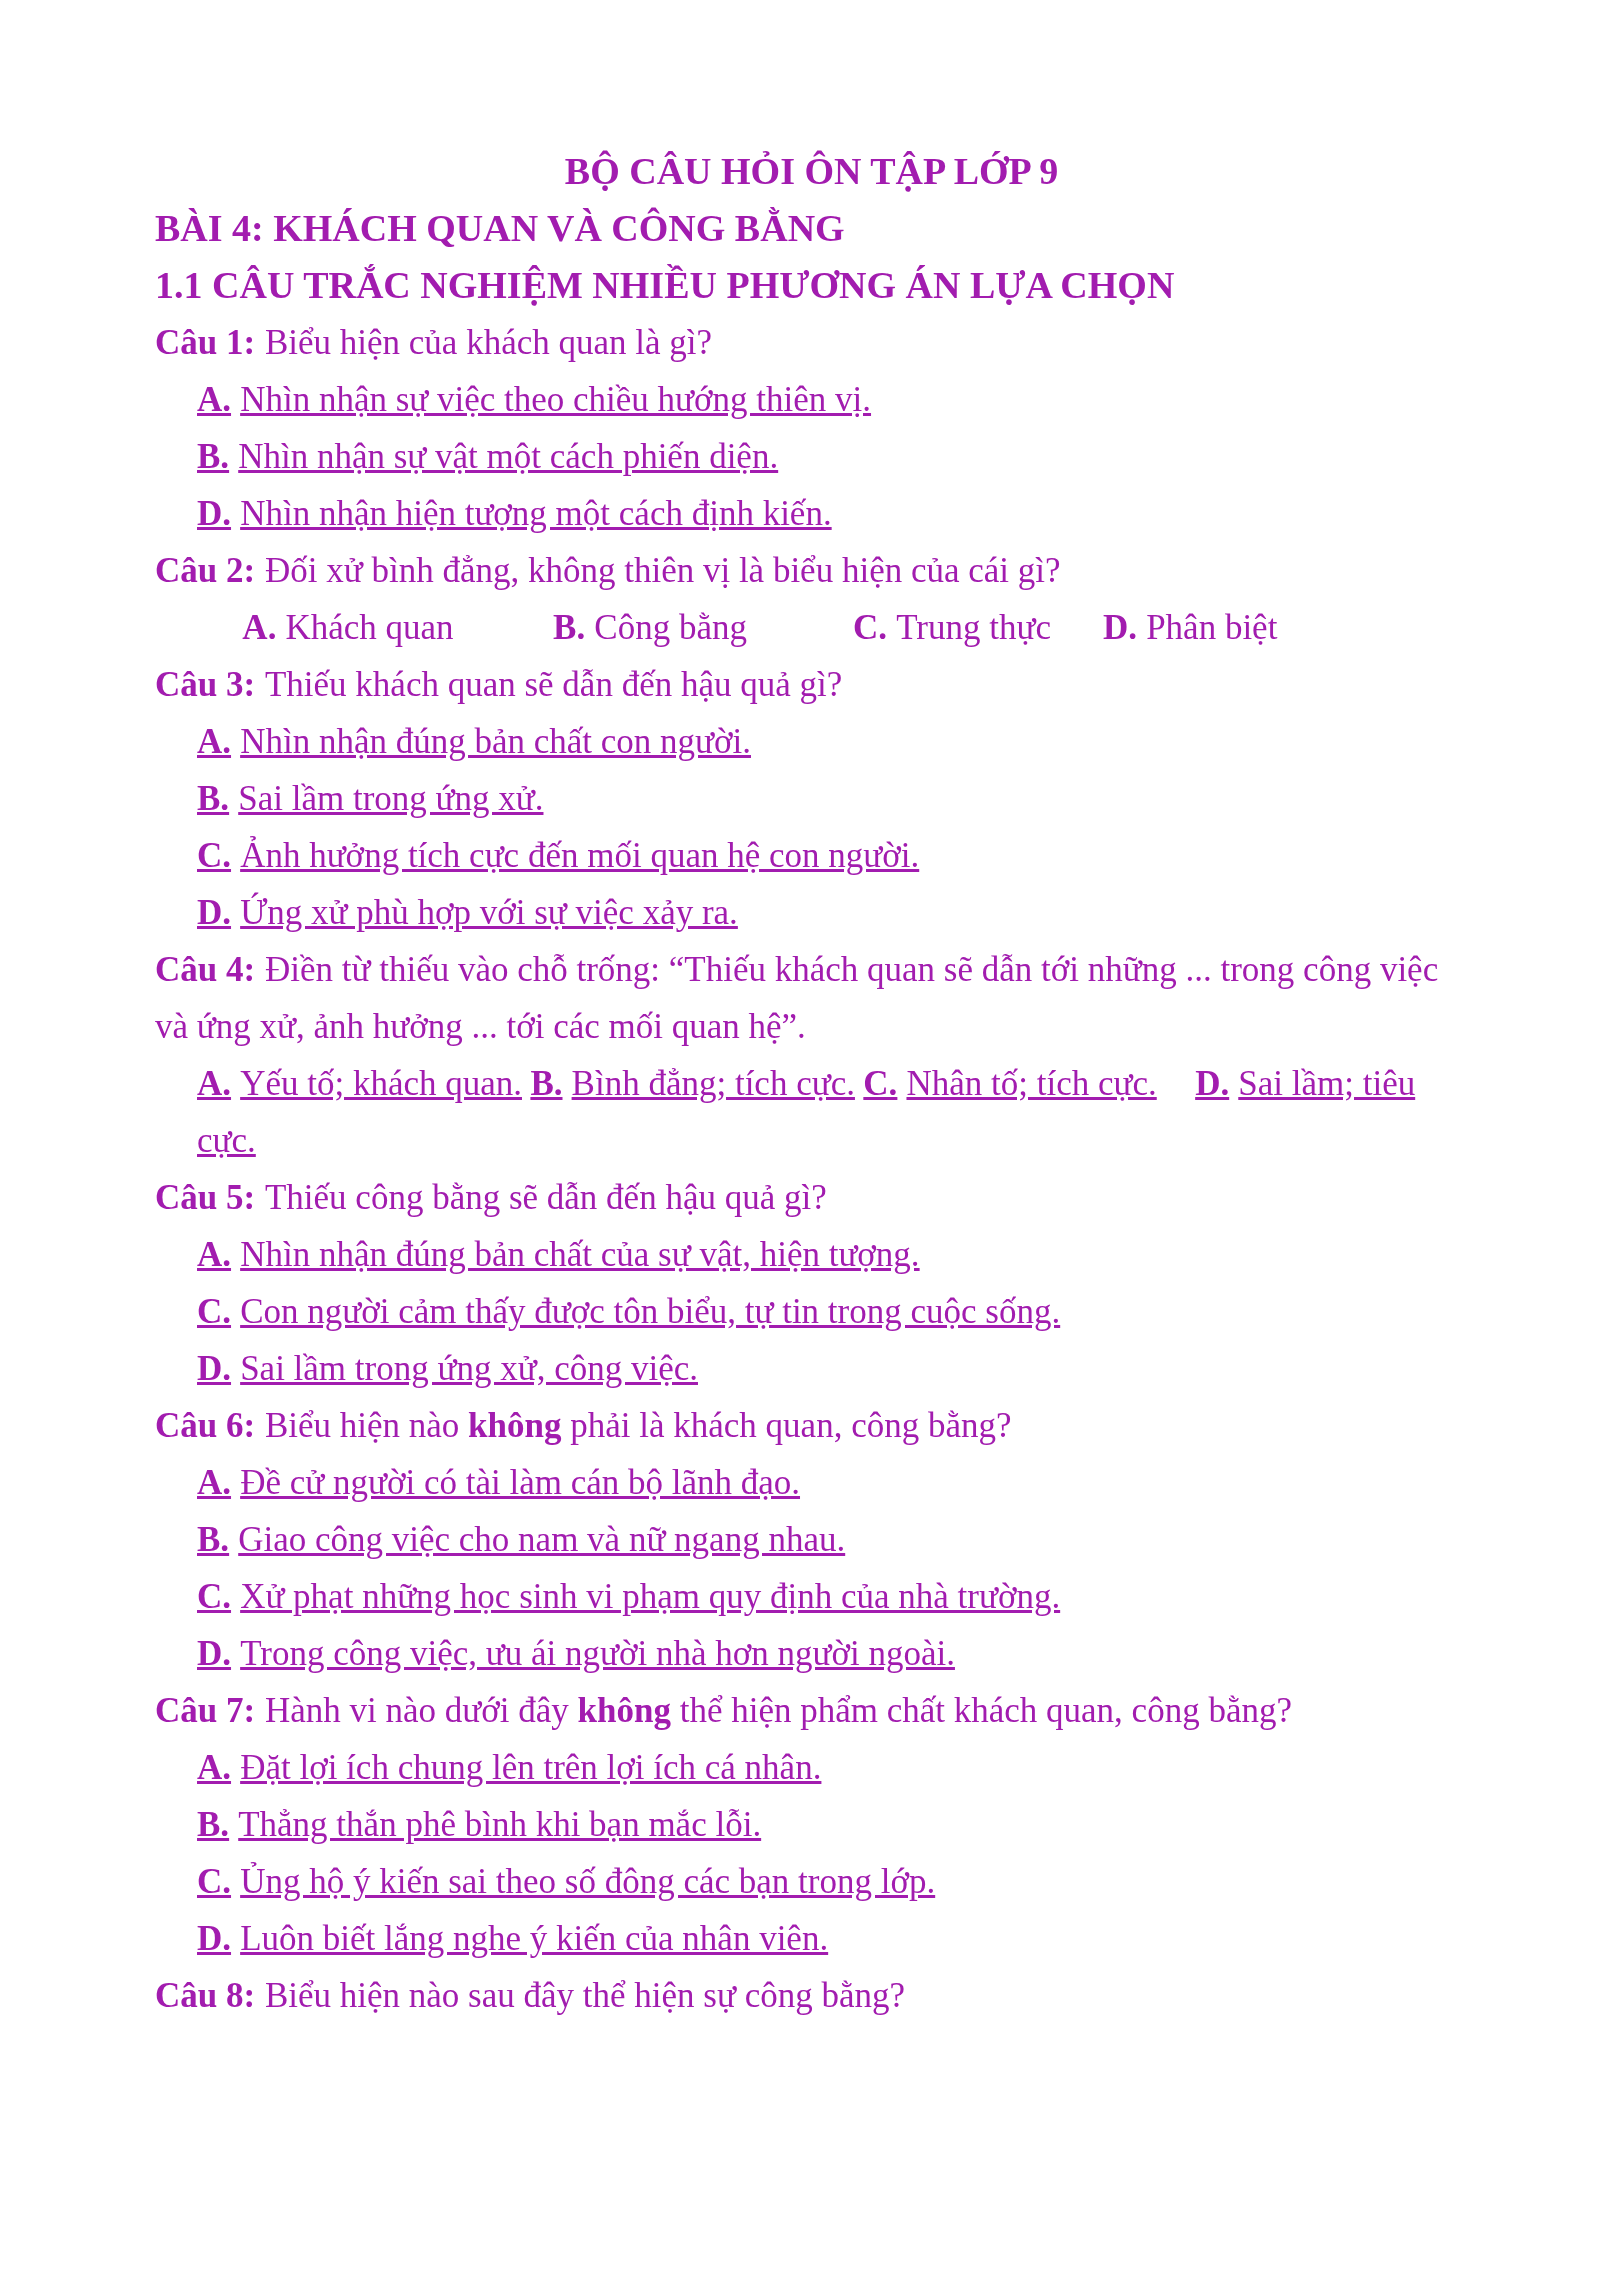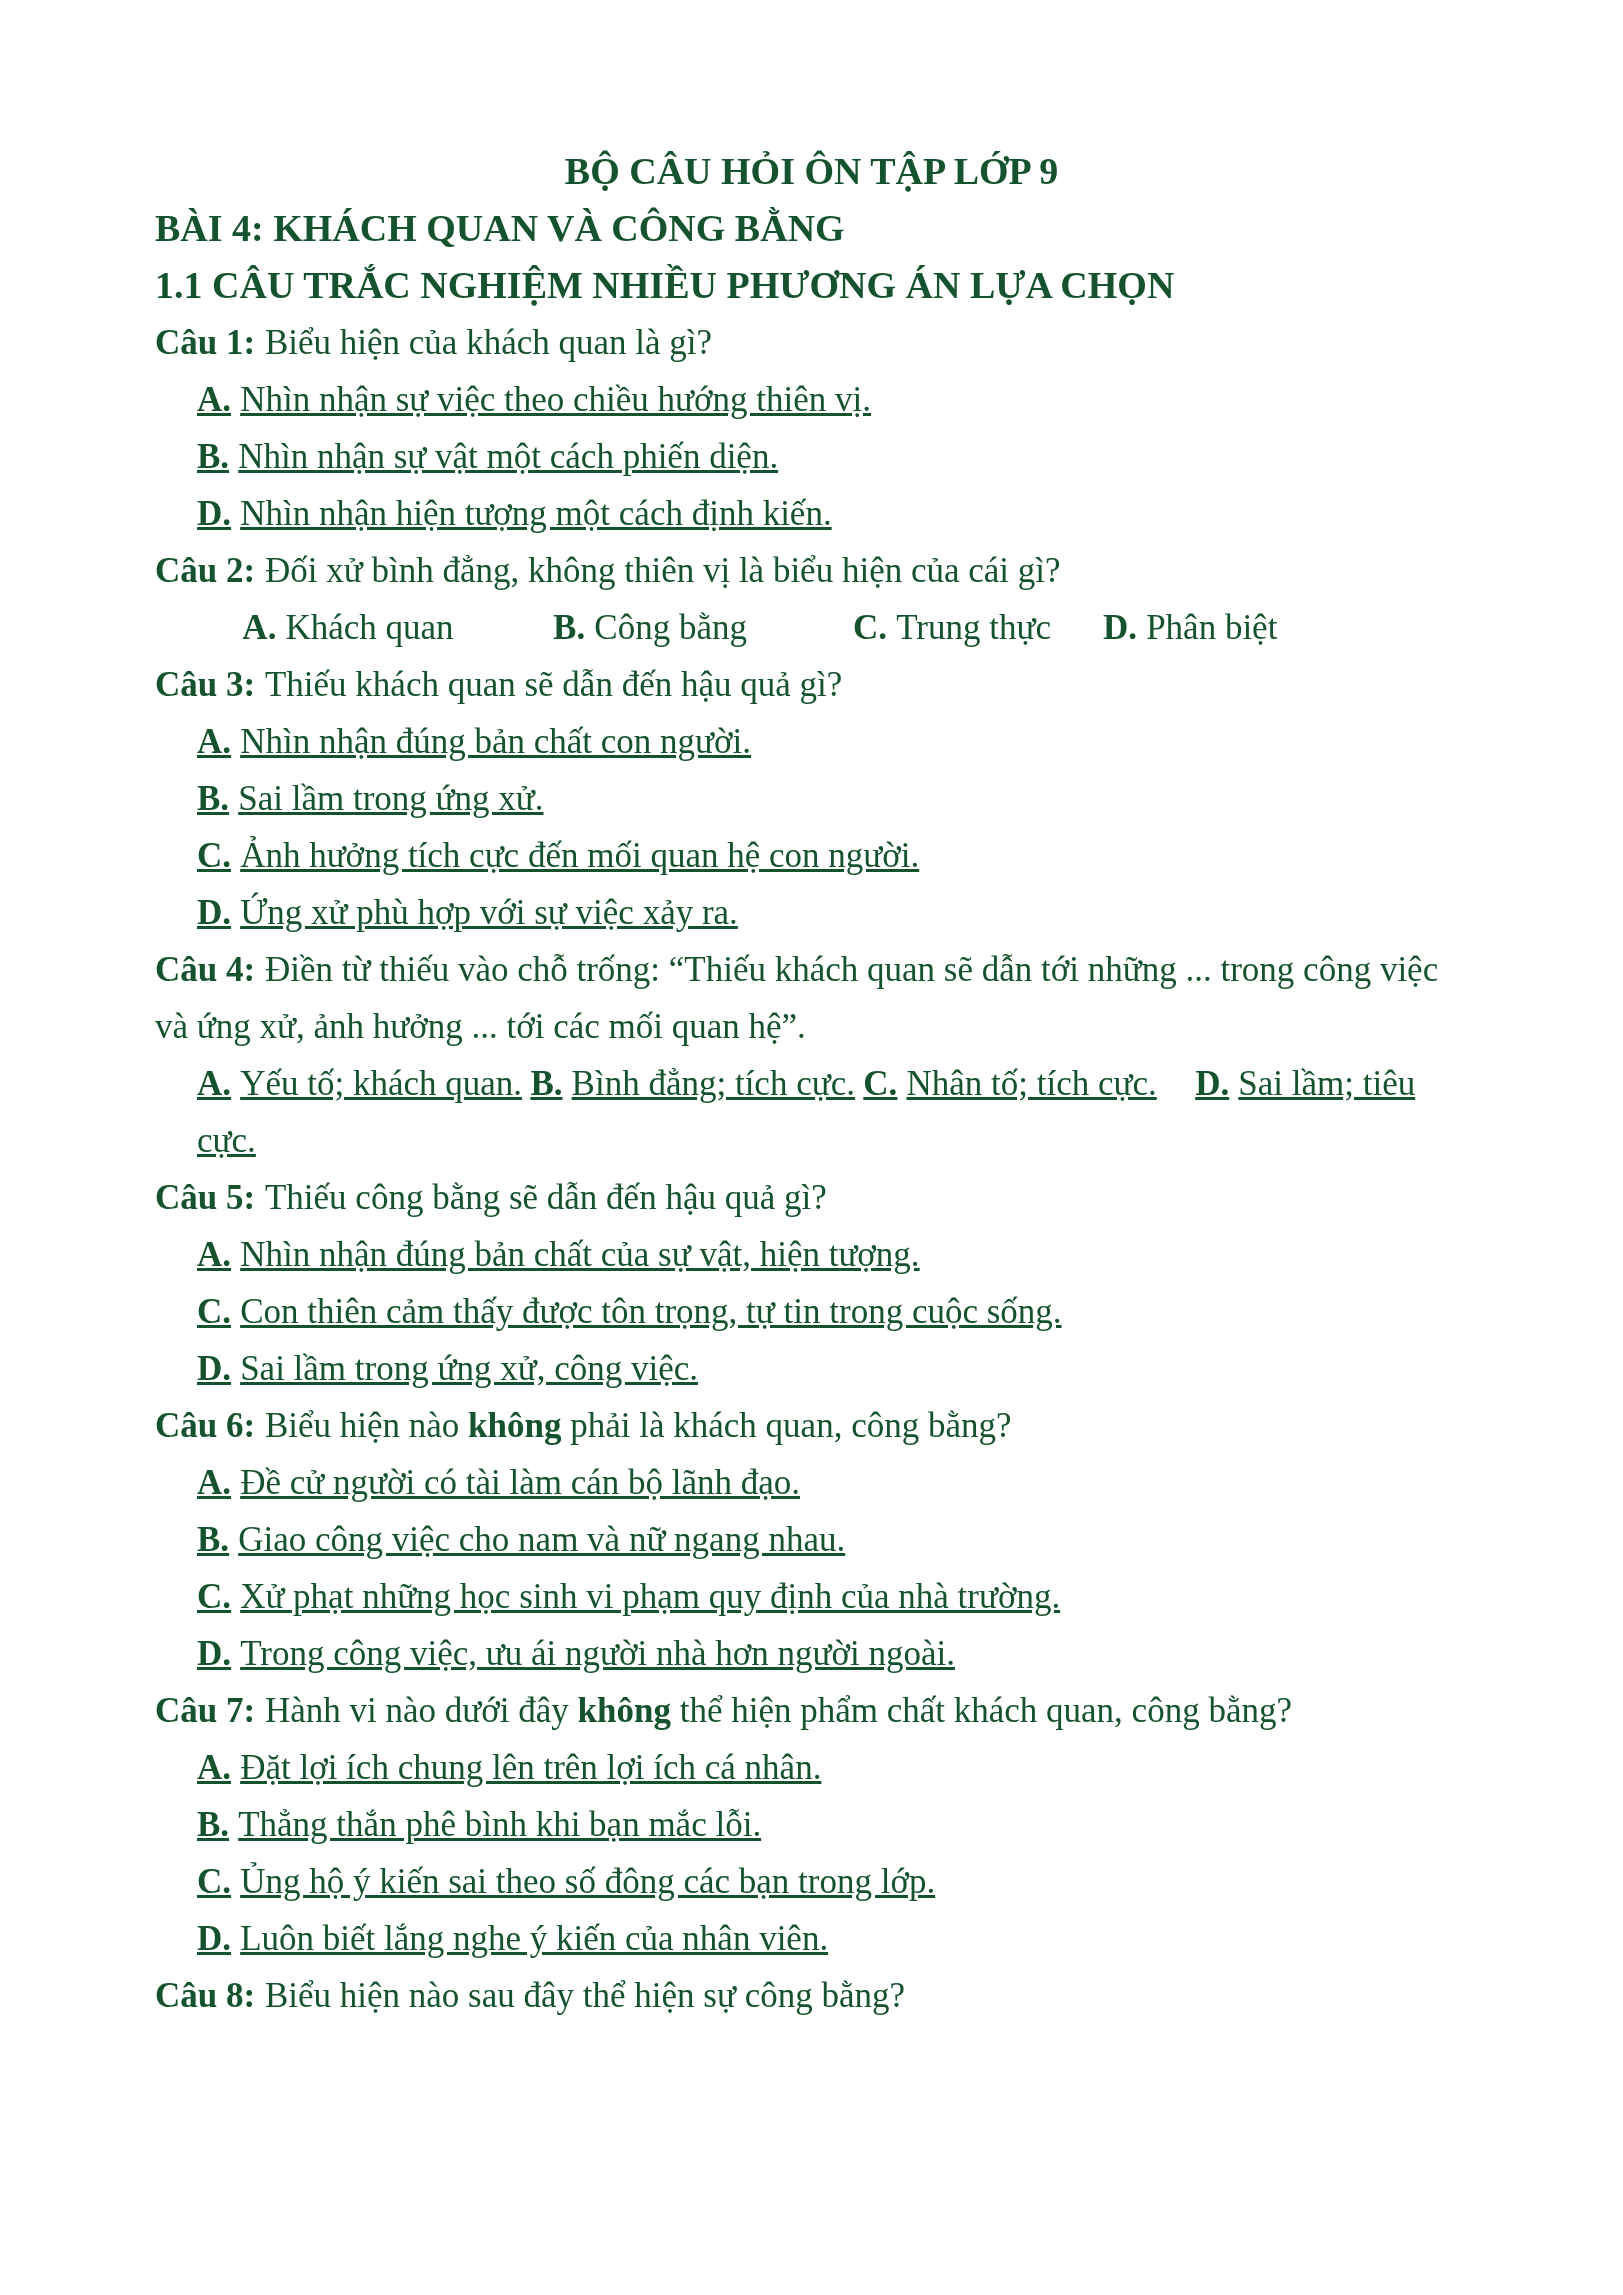--- a/index.html
+++ b/index.html
@@ -2,21 +2,21 @@
 <html lang="vi" style="font-size:12.6px"><head>
 <meta charset="utf-8">
 <style>
   * { margin:0; padding:0; box-sizing:border-box; }
   html,body { background:#ffffff; }
   .page {
     position:relative;
     width:1623px; height:2295px;
     margin:0 auto;
     background:#ffffff;
-    color:#14532d;
+    color:#a21caf;
     font-family:"Liberation Serif","DejaVu Serif",serif;
     font-size:35px;
     padding:143px 155px 0 155px;
     overflow:hidden;
   }
   p { margin:0; line-height:57px; }
   .center { text-align:center; }
   .b { font-weight:bold;text-align:right; }
   .hd { font-weight:bold; font-size:38px; }
   .q-label { font-weight:bold; margin-right:0.28em; }
@@ -48,21 +48,21 @@
   <p class="opt"><span class="opt-letter">A.</span><span>Nhìn nhận đúng bản chất con người.</span></p>
   <p class="opt"><span class="opt-letter">B.</span><span>Sai lầm trong ứng xử.</span></p>
   <p class="opt"><span class="opt-letter">C.</span><span>Ảnh hưởng tích cực đến mối quan hệ con người.</span></p>
   <p class="opt"><span class="opt-letter">D.</span><span>Ứng xử phù hợp với sự việc xảy ra.</span></p>
 
   <p class="q"><span class="q-label">Câu 4:</span><span>Điền từ thiếu vào chỗ trống: “Thiếu khách quan sẽ dẫn tới những ... trong công việc và ứng xử, ảnh hưởng ... tới các mối quan hệ”.</span><span class="b"></span><span></span></p>
   <p class="opt run"><span class="ropt"><span class="opt-letter">A.</span><span>Yếu tố; khách quan.</span></span><span class="ropt"><span class="opt-letter">B.</span><span>Bình đẳng; tích cực.</span></span><span class="ropt"><span class="opt-letter">C.</span><span>Nhân tố; tích cực.</span></span><span class="ropt gap"><span class="opt-letter">D.</span><span>Sai lầm; tiêu cực.</span></span></p>
 
   <p class="q"><span class="q-label">Câu 5:</span><span>Thiếu công bằng sẽ dẫn đến hậu quả gì?</span><span class="b"></span><span></span></p>
   <p class="opt"><span class="opt-letter">A.</span><span>Nhìn nhận đúng bản chất của sự vật, hiện tượng.</span></p>
-  <p class="opt"><span class="opt-letter">C.</span><span>Con thiên cảm thấy được tôn trọng, tự tin trong cuộc sống.</span></p>
+  <p class="opt"><span class="opt-letter">C.</span><span>Con người cảm thấy được tôn biểu, tự tin trong cuộc sống.</span></p>
   <p class="opt"><span class="opt-letter">D.</span><span>Sai lầm trong ứng xử, công việc.</span></p>
 
   <p class="q"><span class="q-label">Câu 6:</span><span>Biểu hiện nào </span><span class="b">không</span><span> phải là khách quan, công bằng?</span></p>
   <p class="opt"><span class="opt-letter">A.</span><span>Đề cử người có tài làm cán bộ lãnh đạo.</span></p>
   <p class="opt"><span class="opt-letter">B.</span><span>Giao công việc cho nam và nữ ngang nhau.</span></p>
   <p class="opt"><span class="opt-letter">C.</span><span>Xử phạt những học sinh vi phạm quy định của nhà trường.</span></p>
   <p class="opt"><span class="opt-letter">D.</span><span>Trong công việc, ưu ái người nhà hơn người ngoài.</span></p>
 
   <p class="q"><span class="q-label">Câu 7:</span><span>Hành vi nào dưới đây </span><span class="b">không</span><span> thể hiện phẩm chất khách quan, công bằng?</span></p>
   <p class="opt"><span class="opt-letter">A.</span><span>Đặt lợi ích chung lên trên lợi ích cá nhân.</span></p>

